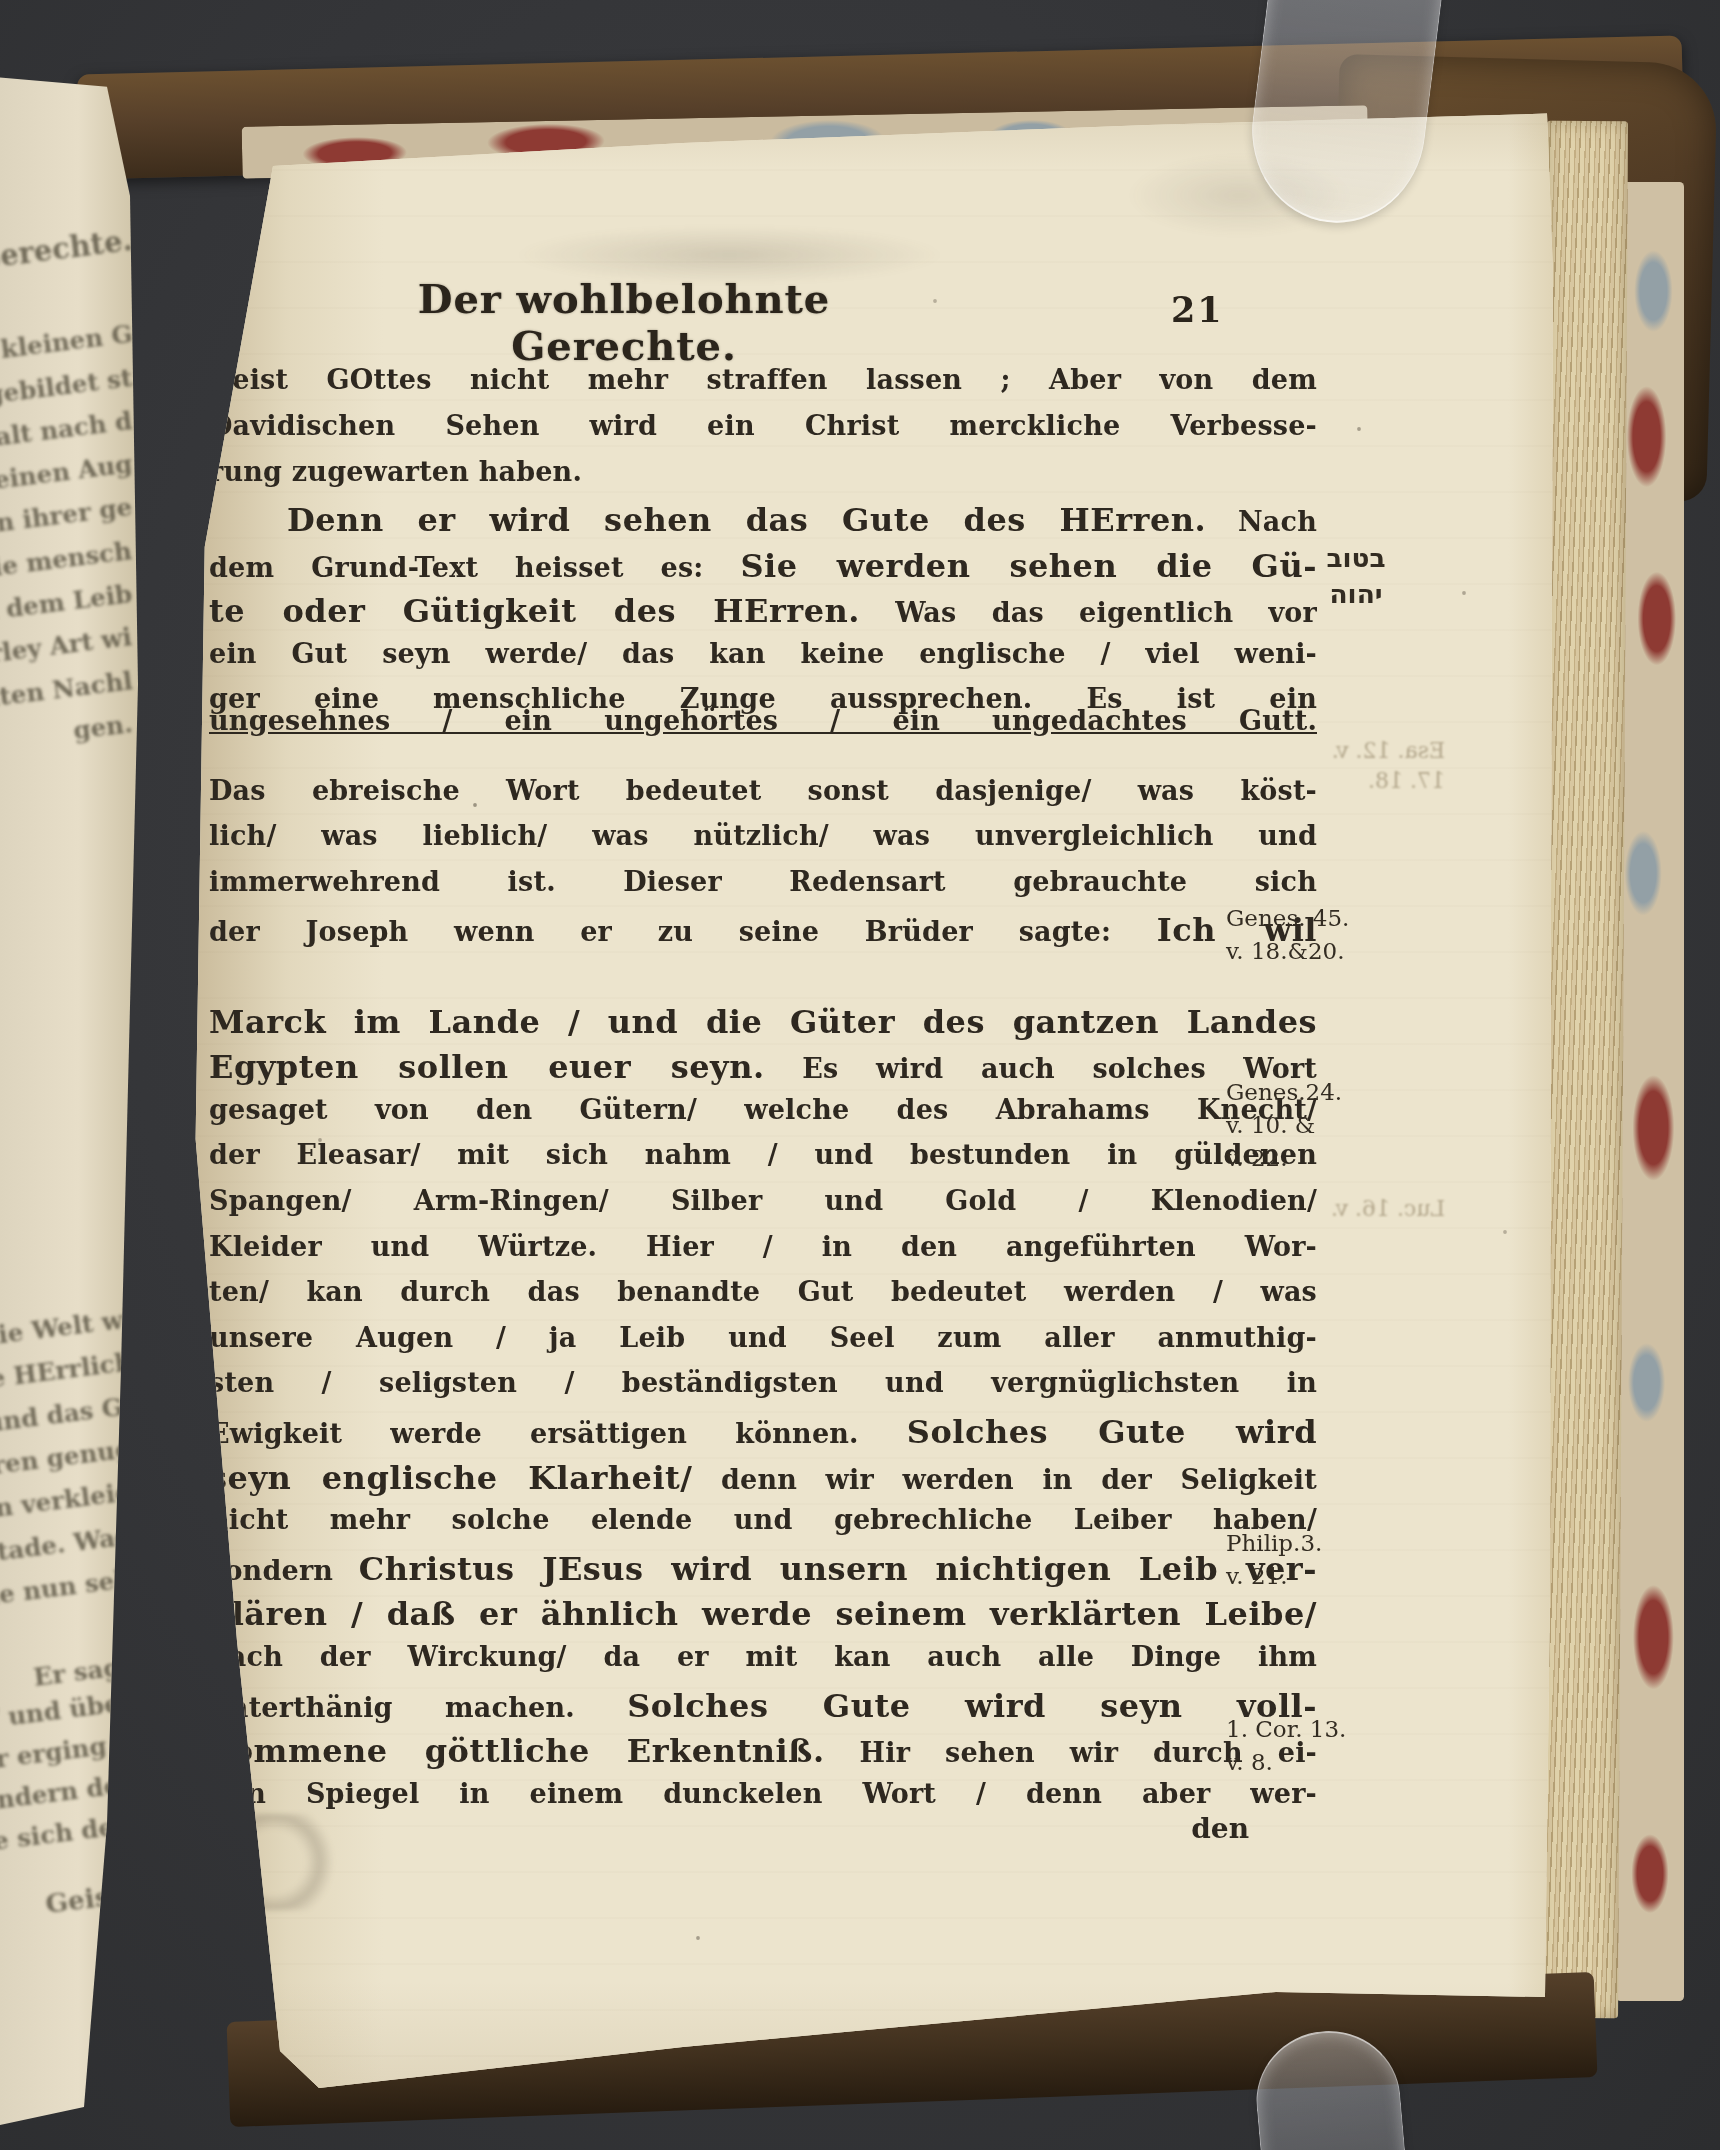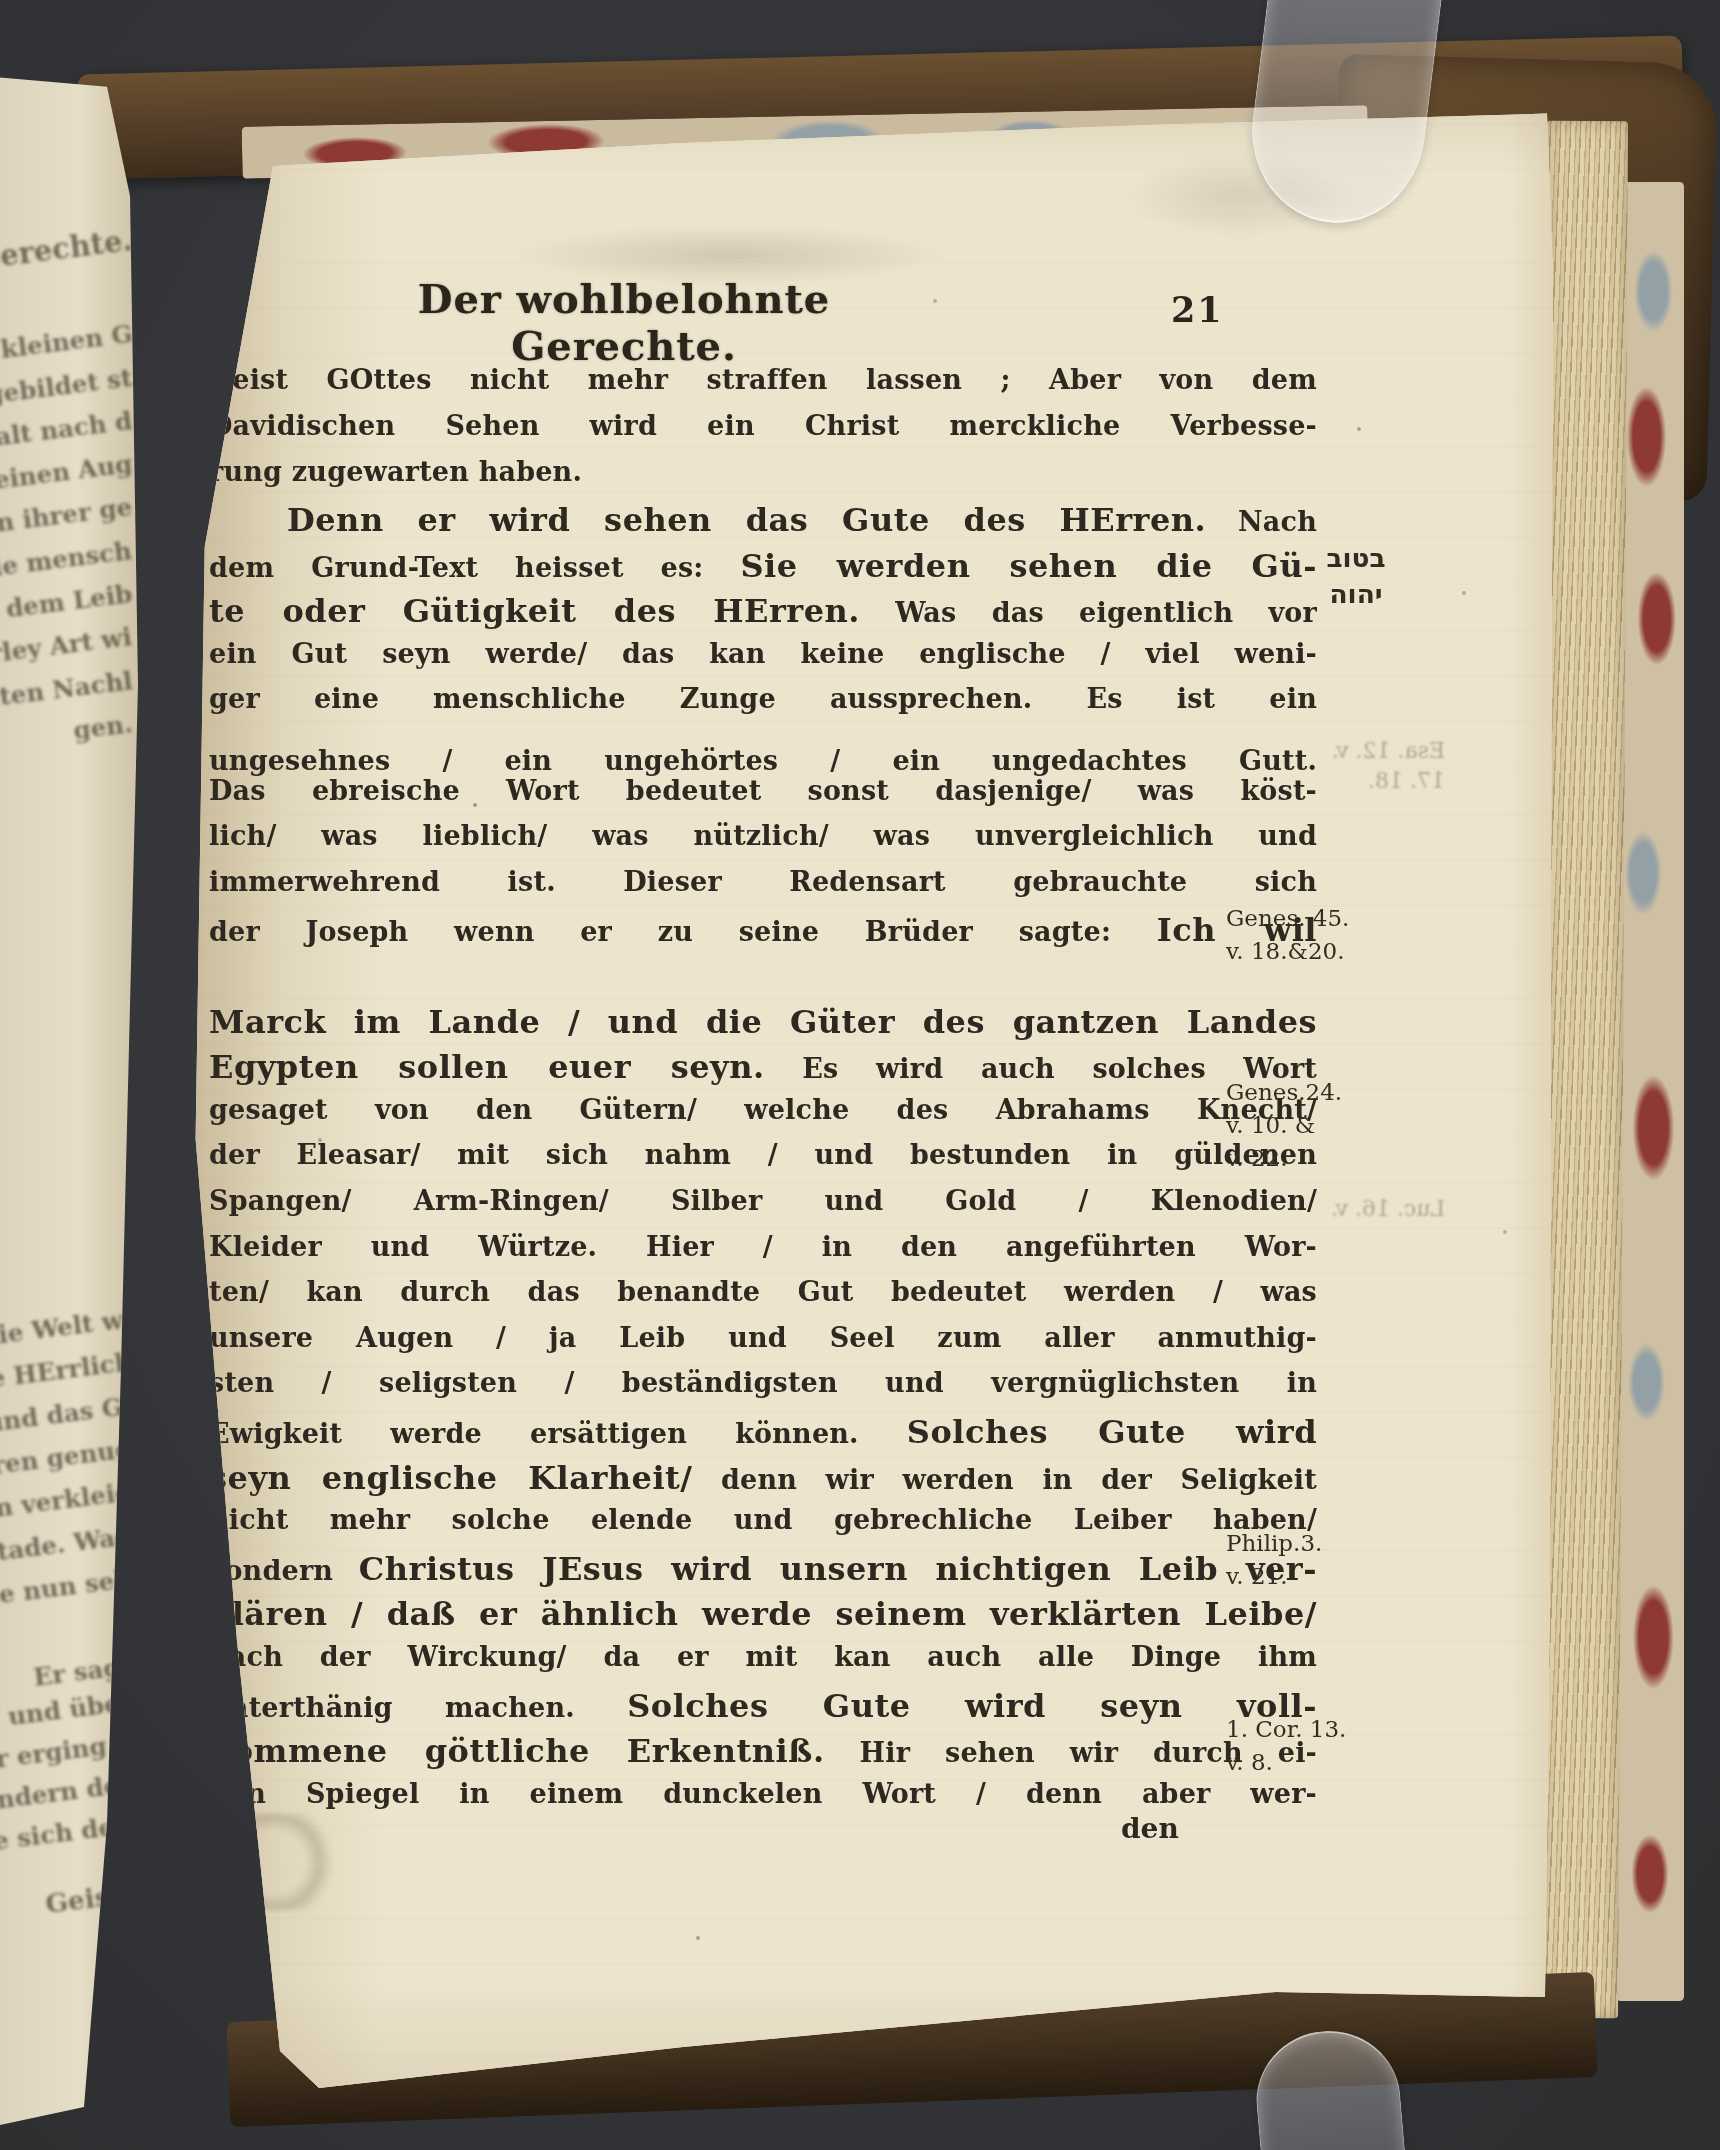--- a/index.html
+++ b/index.html
@@ -74,21 +74,21 @@
     text-align:center;font:700 40px "DejaVu Serif",serif;color:#2b251c;letter-spacing:0.9px;
     text-shadow:0 0 2.3px rgba(43,37,28,.4);}
   .pagenum{position:absolute;left:980px;top:180px;width:119px;
     font:700 35px "DejaVu Serif",serif;color:#2b251c;letter-spacing:1.8px;}
   .body-text{position:absolute;left:18px;top:0;width:1108px;height:1992px;color:#2e2820;}
   .bl{position:absolute;left:0;width:1108px;height:46px;line-height:46px;
     font:700 27px "DejaVu Serif",serif;text-align:justify;text-align-last:justify;
     white-space:nowrap;letter-spacing:0.2px;}
   .bl.left{text-align:left;text-align-last:left;}
   .bl .em{font-size:32px;letter-spacing:0.5px;}
-  .catchword{position:absolute;left:930px;top:1703px;width:128px;text-align:left;
+  .catchword{position:absolute;left:930px;top:1703px;width:128px;text-align:right;
     font:700 28px "DejaVu Serif",serif;color:#2e2820;}
   .margin-notes{position:absolute;left:1035px;top:0;width:219px;height:1992px;}
   .note{position:absolute;left:0;width:219px;}
   .note.ref{font:400 23px "DejaVu Serif",serif;color:#332c22;line-height:33px;}
   .note.hebrew{left:20.5px;font:700 26.4px "DejaVu Sans",sans-serif;color:#332c22;line-height:36px;text-align:center;}
   .note.ghost{font:400 22px "DejaVu Serif",serif;color:#b3a78c;line-height:30px;
     transform:scaleX(-1);filter:blur(0.9px);}
   
   .strap{position:absolute;z-index:50;
     background:linear-gradient(180deg,rgba(236,237,242,.34),rgba(222,223,230,.22));
@@ -131,21 +131,21 @@
 
     <div class="body-text">
         <div class="bl" style="top: 255px;"><span>Geist GOttes nicht mehr straffen lassen ; Aber von dem</span></div>
         <div class="bl" style="top: 301px;"><span>Davidischen Sehen wird ein Christ merckliche Verbesse-</span></div>
         <div class="bl left" style="top: 347px;"><span>rung zugewarten haben.</span></div>
         <div class="bl" style="top: 392px; text-indent: 78px;"><span class="em">Denn er wird sehen das Gute des HErren.</span><span> Nach</span></div>
         <div class="bl" style="top: 438px;"><span>dem Grund-Text heisset es: </span><span class="em">Sie werden sehen die Gü-</span></div>
         <div class="bl" style="top: 483px;"><span class="em">te oder Gütigkeit des HErren.</span><span> Was das eigentlich vor</span></div>
         <div class="bl" style="top: 529px;"><span>ein Gut seyn werde/ das kan keine englische / viel weni-</span></div>
         <div class="bl" style="top: 574px;"><span>ger eine menschliche Zunge aussprechen. Es ist ein</span></div>
-        <div class="bl" style="top: 636px;"><span>ungesehnes / ein ungehörtes / ein ungedachtes Gutt.</span></div>
+        <div class="bl" style="top: 596px; text-decoration: underline;"><span>ungesehnes / ein ungehörtes / ein ungedachtes Gutt.</span></div>
         <div class="bl" style="top: 666px;"><span>Das ebreische Wort bedeutet sonst dasjenige/ was köst-</span></div>
         <div class="bl" style="top: 711px;"><span>lich/ was lieblich/ was nützlich/ was unvergleichlich und</span></div>
         <div class="bl" style="top: 757px;"><span>immerwehrend ist. Dieser Redensart gebrauchte sich</span></div>
         <div class="bl" style="top: 802px;"><span>der Joseph wenn er zu seine Brüder sagte: </span><span class="em">Ich wil</span></div>
         <div class="bl" style="top: 894px;"><span class="em">Marck im Lande / und die Güter des gantzen Landes</span></div>
         <div class="bl" style="top: 939px;"><span class="em">Egypten sollen euer seyn.</span><span> Es wird auch solches Wort</span></div>
         <div class="bl" style="top: 985px;"><span>gesaget von den Gütern/ welche des Abrahams Knecht/</span></div>
         <div class="bl" style="top: 1030px;"><span>der Eleasar/ mit sich nahm / und bestunden in güldenen</span></div>
         <div class="bl" style="top: 1076px;"><span>Spangen/ Arm-Ringen/ Silber und Gold / Klenodien/</span></div>
         <div class="bl" style="top: 1122px;"><span>Kleider und Würtze. Hier / in den angeführten Wor-</span></div>

